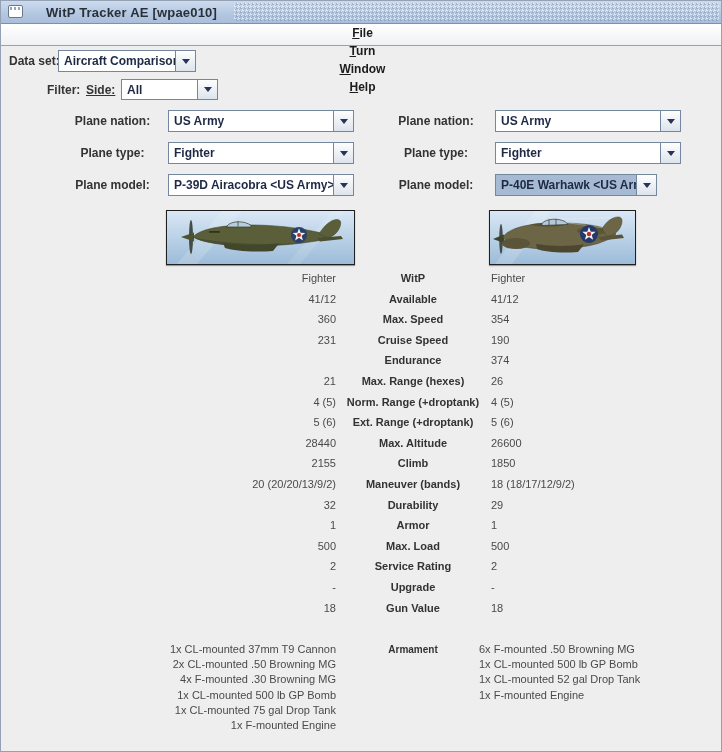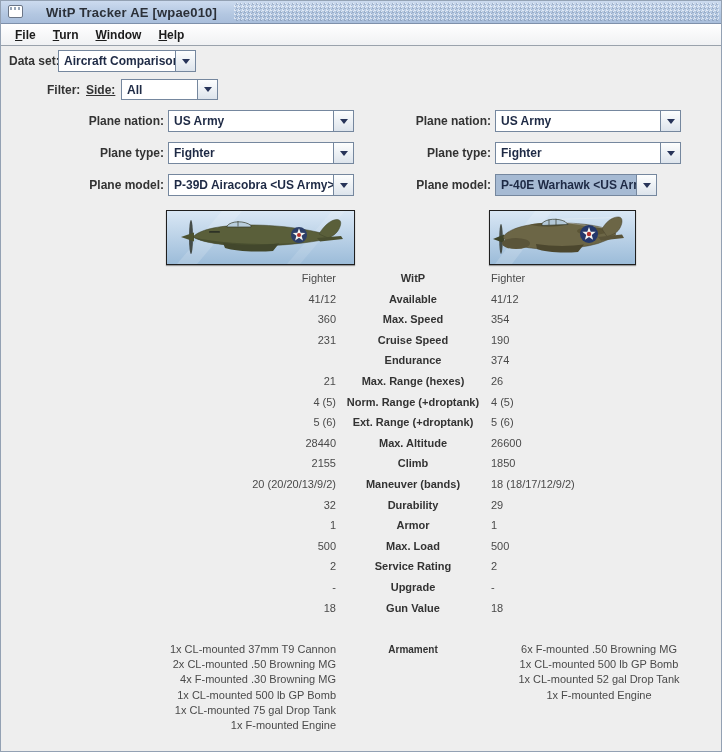--- a/index.html
+++ b/index.html
@@ -31,30 +31,30 @@
   }
   .title-text{
     position:absolute;left:29px;top:4px;font-size:13px;font-weight:bold;color:#2b3038;
     letter-spacing:.2px;white-space:nowrap;margin-left:16px;
   }
   
   .menubar{
     position:absolute;left:0;top:23px;right:0;height:21px;
     background:linear-gradient(#ffffff,#f0f1f3);
     border-bottom:1px solid #9aa2ac;
-    display:flex;align-items:center;padding-left:8px;
+    display:flex;align-items:center;padding-left:8px;flex-direction:column;
   }
   .menu-item{
     display:inline-block;font-weight:bold;font-size:12px;color:#1c1c1c;
     padding:2px 6px;margin-right:5px;cursor:default;
   }
   .menu-item::first-letter{text-decoration:underline;}
   
   .lbl{position:absolute;font-size:12px;font-weight:bold;color:#333;line-height:22px;white-space:nowrap;}
-  .lbl.r{text-align:right;}
+  .lbl.r{text-align:center;}
   
   .combo{
     position:absolute;height:22px;box-sizing:border-box;background:#fff;
     border:1px solid #75879e;display:flex;cursor:default;
   }
   .combo .cval{
     flex:1;font-size:12px;font-weight:bold;color:#1e2a45;line-height:20px;
     padding-left:5px;white-space:nowrap;overflow:hidden;
   }
   .combo .cbtn{
@@ -77,21 +77,21 @@
   
   .ctable{position:absolute;left:0;top:267px;width:722px;}
   .trow{position:relative;height:20.6px;}
   .tl{position:absolute;left:40px;width:295px;text-align:right;font-size:11px;color:#4a4a4a;line-height:20.6px;white-space:nowrap;}
   .tc{position:absolute;left:342px;width:140px;text-align:center;font-size:11px;font-weight:bold;color:#333;line-height:20.6px;white-space:nowrap;}
   .tr{position:absolute;left:490px;width:228px;text-align:left;font-size:11px;color:#4a4a4a;line-height:20.6px;white-space:nowrap;}
   
   .armament{position:absolute;left:0;top:641px;width:722px;}
   .arm-label{position:absolute;left:342px;width:140px;text-align:center;font-size:10px;font-weight:bold;color:#333;line-height:15.2px;}
   .arm-left{position:absolute;left:40px;width:295px;text-align:right;font-size:11px;color:#4a4a4a;line-height:15.2px;}
-  .arm-right{position:absolute;left:478px;width:240px;text-align:center;font-size:11px;color:#4a4a4a;line-height:15.2px;}
+  .arm-right{position:absolute;left:478px;width:240px;text-align:left;font-size:11px;color:#4a4a4a;line-height:15.2px;}
   .arm-left div,.arm-right div{white-space:nowrap;}
 </style>
 </head>
 <body>
 
 <div class="titlebar">
   <div class="bumps"></div>
   <div class="title-icon"></div>
   <div class="title-text">WitP Tracker AE [wpae010]</div>
 </div>

